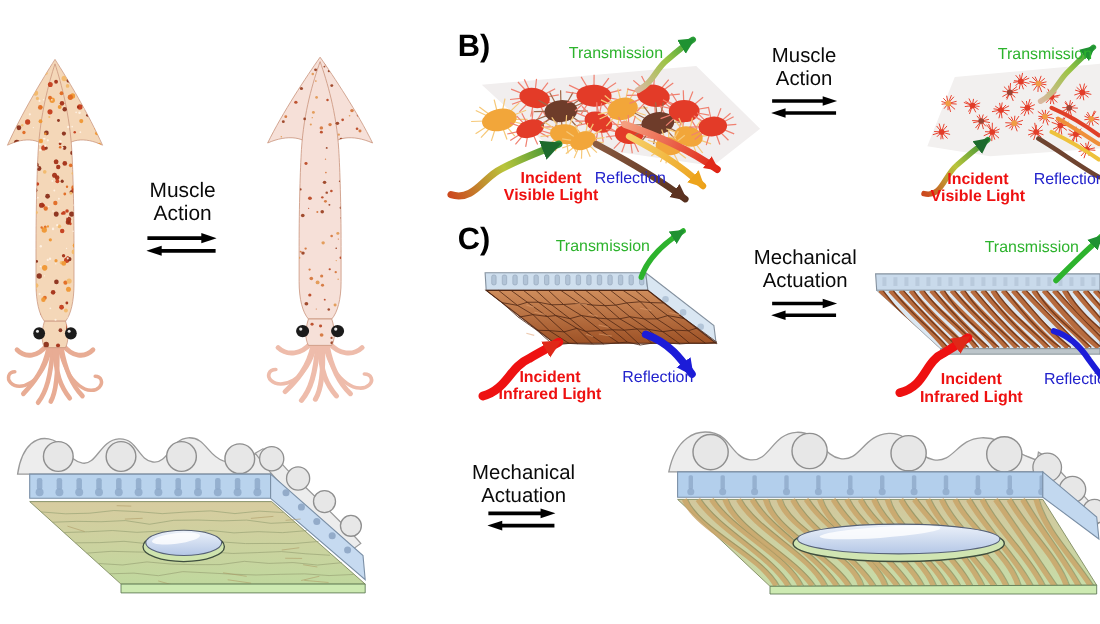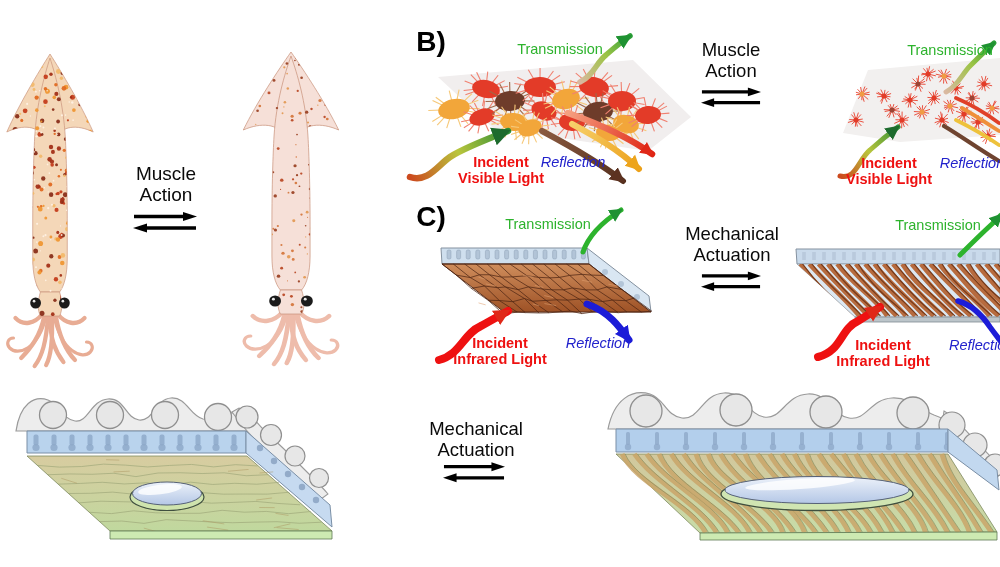--- a/index.html
+++ b/index.html
@@ -7,21 +7,21 @@
        font-family:"Liberation Sans",sans-serif;}
   .abs{position:absolute;}
   .lbl{position:absolute;text-align:center;line-height:1.12;white-space:nowrap;}
   .lbl div{white-space:nowrap;}
   .f-panel{font-size:28px;font-weight:700;color:#000;}
   .f-action{font-size:19px;color:var(--text);}
   .f-action-s{font-size:18.5px;color:var(--text);}
   .f-light{font-size:14.5px;text-align:center;}
   .c-green{color:var(--green);}
   .c-red{color:var(--red);font-weight:bold;}
-  .c-blue{color:var(--blue);font-style:italic;}
+  .c-blue{color:var(--blue);}
   svg{display:block;overflow:visible;}
   svg.clip{overflow:hidden;}
 </style>
 </head>
 <body>
 
 <svg width="0" height="0" style="position:absolute" aria-hidden="true">
   <defs>
     <symbol id="revArrows" viewBox="0 0 64 22">
       <line x1="1" y1="5" x2="51" y2="5" stroke="#000" stroke-width="3.4"></line>

